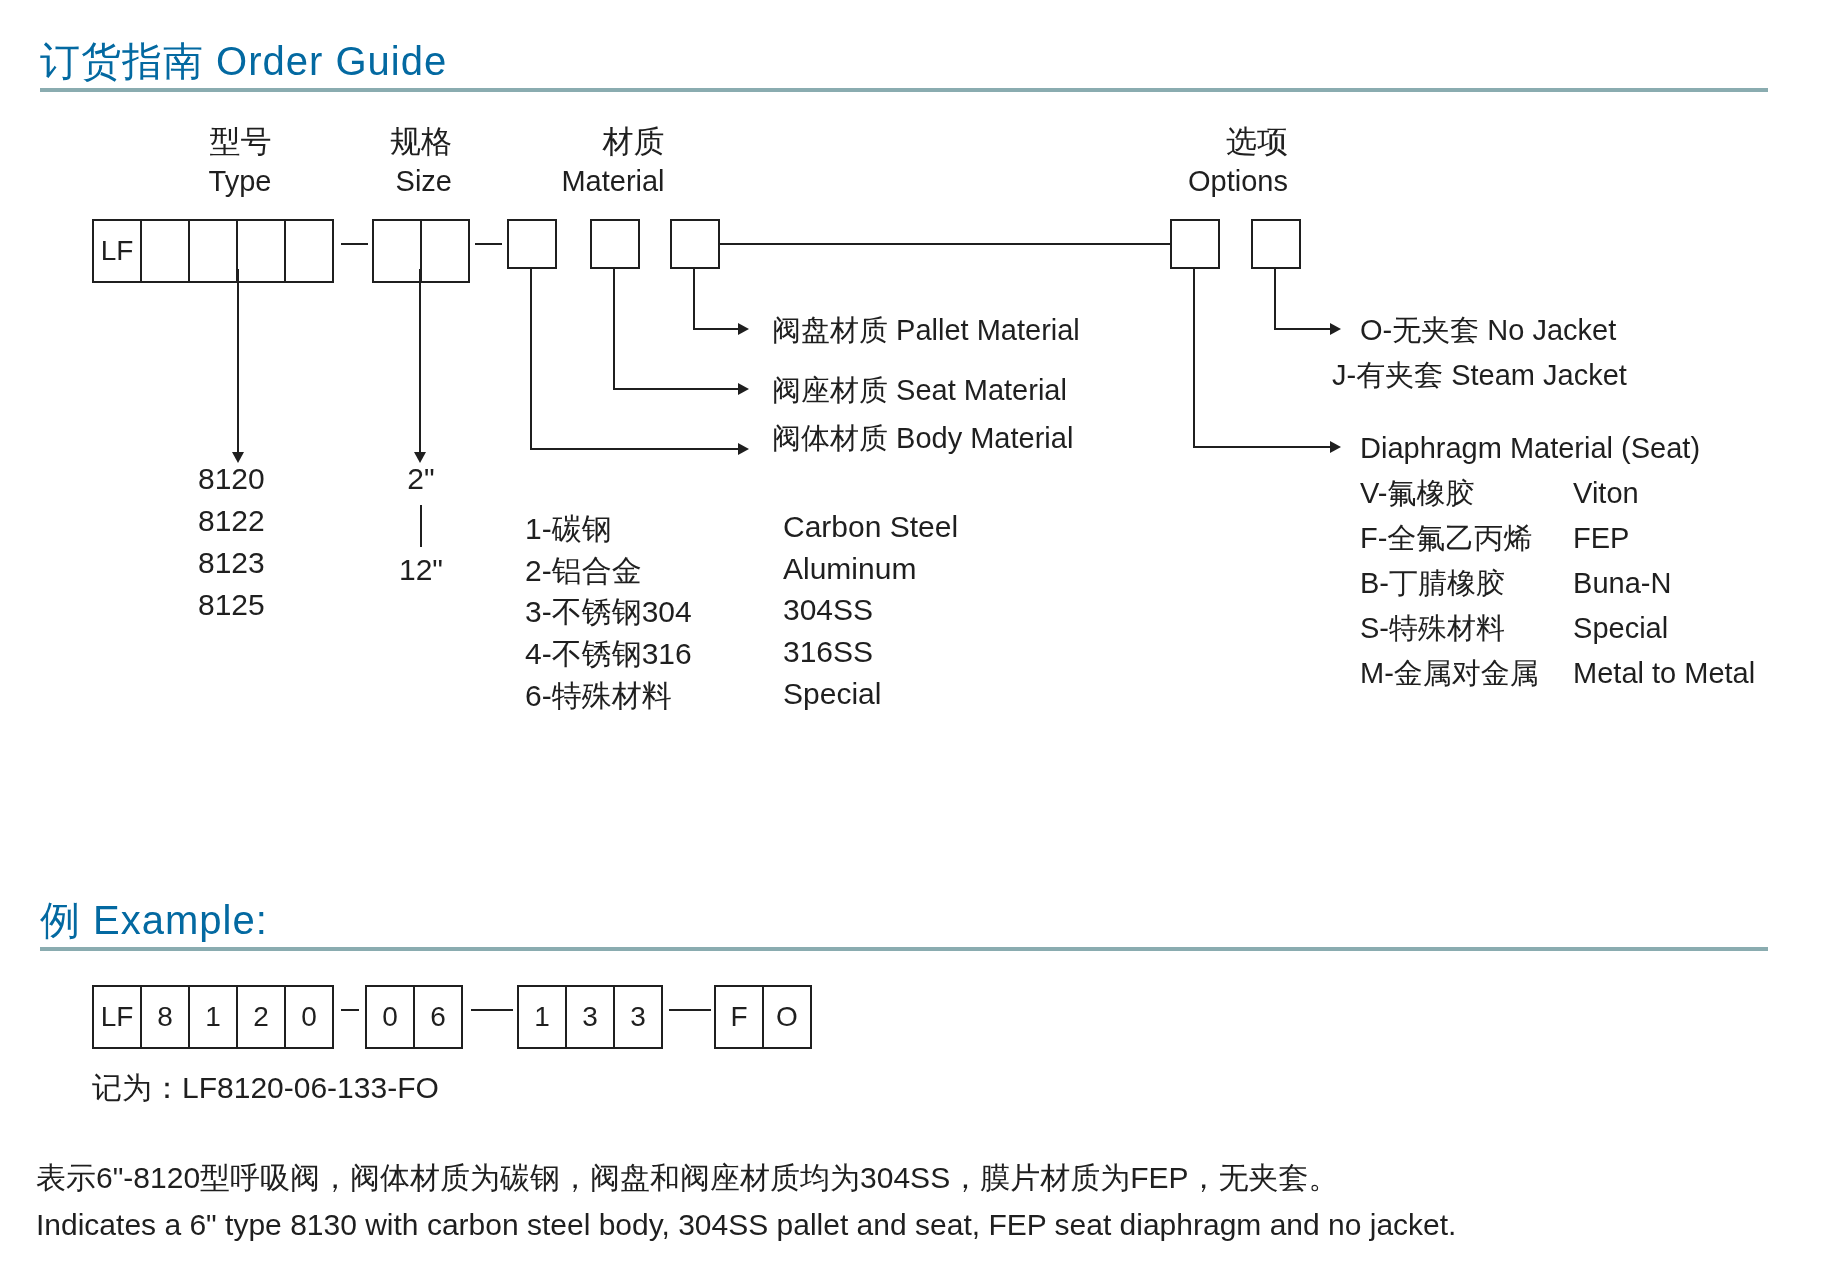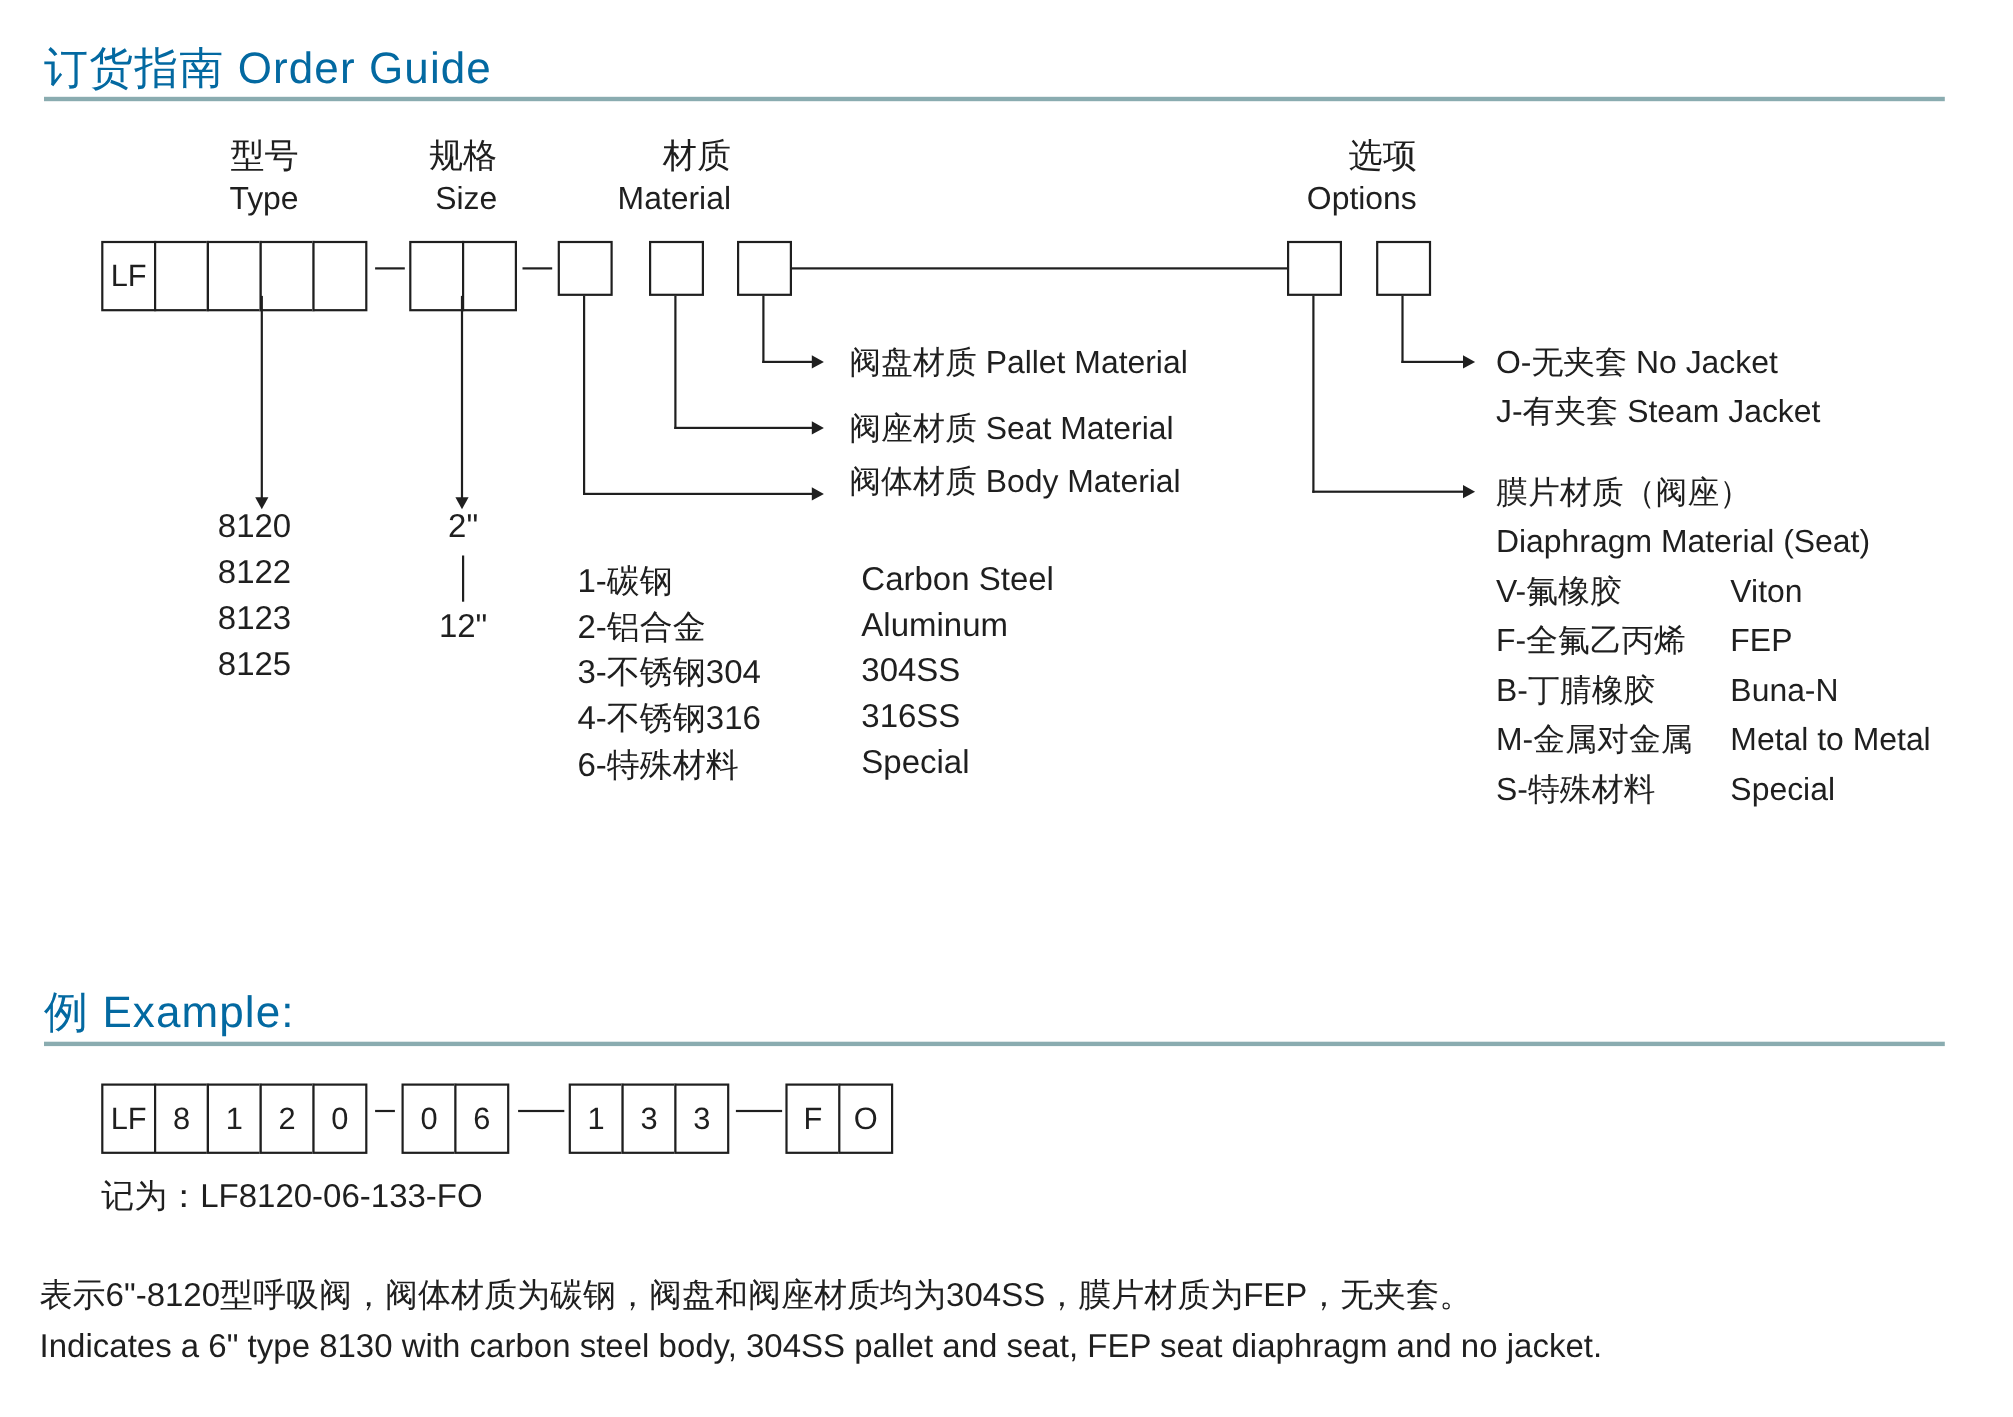--- a/index.html
+++ b/index.html
@@ -125,44 +125,43 @@
 </div>
 <div class="list" style="left:783px;top:506px;line-height:41.7px">
   <div>Carbon Steel</div>
   <div>Aluminum</div>
   <div>304SS</div>
   <div>316SS</div>
   <div>Special</div>
 </div>
 
 <div class="txt" style="left:1360px;top:310px">O-无夹套 No Jacket</div>
-<div class="txt" style="left:1360px;top:355px">J-有夹套 Steam Jacket</div>
+<div class="txt" style="left:1332px;top:355px">J-有夹套 Steam Jacket</div>
 
 <div class="dia" style="left:1360px;top:426px">
-  <div class="mrow">膜片材质（阀座）</div>
   <div class="mrow">Diaphragm Material (Seat)</div>
   <div class="mrow">
     <span class="code">V-氟橡胶</span>
     <span>Viton</span>
   </div>
   <div class="mrow">
     <span class="code">F-全氟乙丙烯</span>
     <span>FEP</span>
   </div>
   <div class="mrow">
     <span class="code">B-丁腈橡胶</span>
     <span>Buna-N</span>
   </div>
   <div class="mrow">
+    <span class="code">S-特殊材料</span>
+    <span>Special</span>
+  </div>
+  <div class="mrow">
     <span class="code">M-金属对金属</span>
     <span>Metal to Metal</span>
-  </div>
-  <div class="mrow">
-    <span class="code">S-特殊材料</span>
-    <span>Special</span>
   </div>
 </div>
 
 <div class="title teal" style="top:893px">例 Example:</div>
 <div class="rule" style="top:947px"></div>
 
 <div class="cells ex" style="left:92px">
   <div class="cell">LF</div>
   <div class="cell">8</div>
   <div class="cell">1</div>

